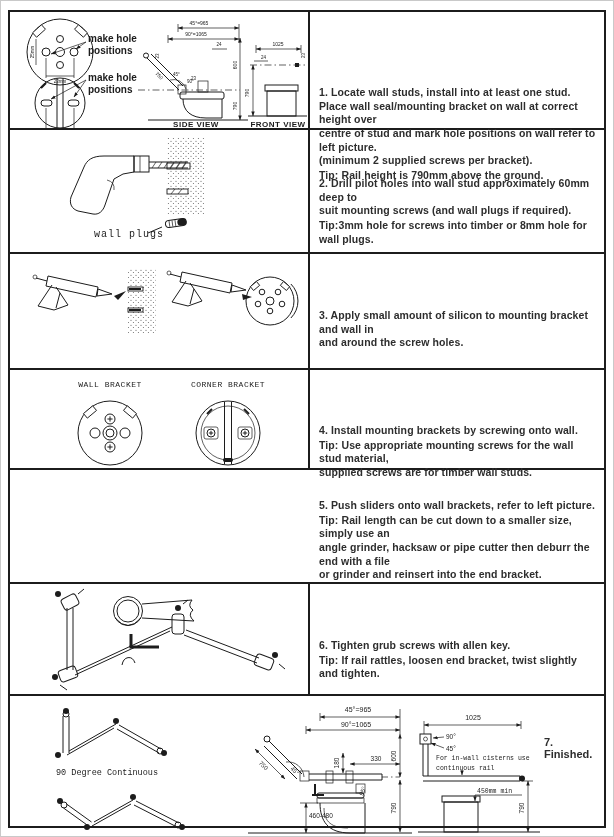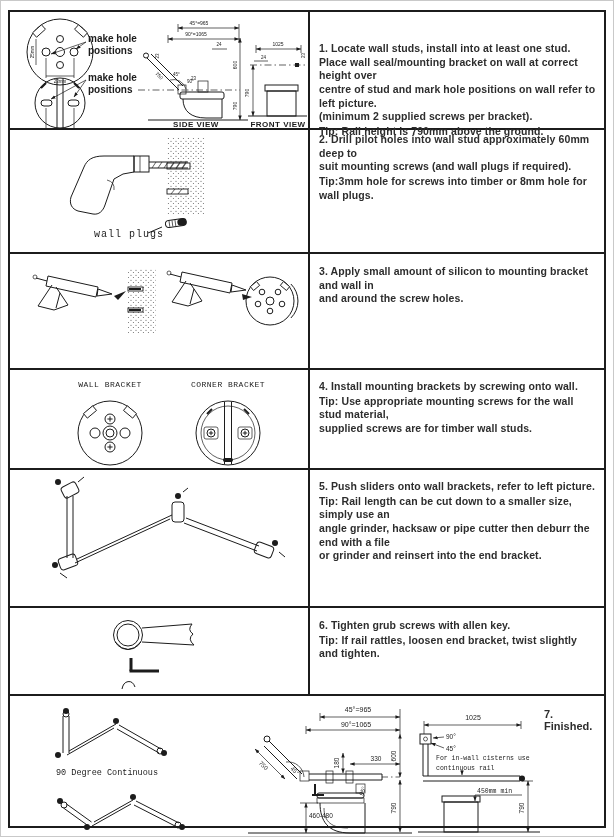--- a/index.html
+++ b/index.html
@@ -7,21 +7,21 @@
         font-family:"Liberation Sans",sans-serif;color:#1c1c1c;
         box-shadow:inset 0 0 0 1px #c9c9c9;overflow:hidden;}
   .sheet{position:absolute;left:8px;top:10px;width:598px;height:818px;
          border:2px solid #1c1c1c;box-sizing:border-box;display:flex;flex-direction:column;background:#fff;}
   .row{display:flex;border-bottom:2px solid #1c1c1c;box-sizing:border-box;flex:0 0 auto;}
   .row:last-child{border-bottom:none;}
   .cell-left{width:300px;border-right:2px solid #1c1c1c;box-sizing:border-box;position:relative;}
   .cell-right{flex:1;position:relative;box-sizing:border-box;padding:10px 8px 0 9px;}
   .cell-full{width:100%;position:relative;}
   .step-body,.step-tip{font-size:10.5px;line-height:1.3;font-weight:600;color:#2d2d2d;
-                       white-space:pre-line;letter-spacing:.1px;}
+                       white-space:pre-line;letter-spacing:.1px;margin-top:44px;}
   .step-tip{margin-top:1px;}
   svg{position:absolute;left:0;top:0;}
   svg text{fill:#1c1c1c;font-family:"Liberation Sans",sans-serif;}
   .ln{stroke:#1c1c1c;stroke-width:1;fill:none;}
   .thin{stroke-width:.7;}
   .thk{stroke-width:2;}
   .fil{fill:#1c1c1c;stroke:none;}
   .wht{fill:#fff;stroke:#1c1c1c;stroke-width:.9;}
   .t45{font-size:4.5px;}
   .t5{font-size:5px;}
@@ -315,21 +315,21 @@
       </g>
     </svg>
    </div>
    <div class="cell-right" style="padding-top:10px;">
      <div class="step-body">4. Install mounting brackets by screwing onto wall.</div>
      <div class="step-tip">Tip: Use appropriate mounting screws for the wall stud material,
 supplied screws are for timber wall studs.</div>
    </div>
   </div>
 
-  <div class="row" style="height:138px;">
+  <div class="row" style="height:114px;align-items:flex-end;">
    <div class="cell-left">
     <svg width="298" height="112" viewBox="0 0 298 112">
       <g>
         <line x1="57" y1="26" x2="57" y2="88" class="ln"></line>
         <line x1="63" y1="26" x2="63" y2="88" class="ln"></line>
         <g transform="translate(60,20) rotate(-28)">
                 <rect x="-8" y="-6" width="16" height="12" rx="3" class="ln"></rect>
               </g>
         <circle cx="48" cy="12" r="3" class="fil"></circle>
         <line x1="68" y1="12" x2="74" y2="7" class="ln"></line>
@@ -354,21 +354,21 @@
     </svg>
    </div>
    <div class="cell-right" style="padding-top:10px;">
      <div class="step-body">5. Push sliders onto wall brackets, refer to left picture.</div>
      <div class="step-tip">Tip: Rail length can be cut down to a smaller size, simply use an
 angle grinder, hacksaw or pipe cutter then deburr the end with a file
 or grinder and reinsert into the end bracket.</div>
    </div>
   </div>
 
-  <div class="row" style="height:88px;justify-content:space-between;">
+  <div class="row" style="height:112px;justify-content:space-between;">
    <div class="cell-left">
     <svg width="298" height="86" viewBox="0 0 298 86">
       <g>
         <circle cx="118" cy="27" r="14.5" class="ln" stroke-width="1.3"></circle>
         <circle cx="118" cy="27" r="11" class="ln"></circle>
         <path d="M105,34 Q118,49 131,34" class="ln" stroke-width="4"></path>
         <line x1="132" y1="20" x2="182" y2="16" class="ln"></line>
         <line x1="132" y1="34" x2="184" y2="37" class="ln"></line>
         <path d="M182,16 q-5,6 1,10 q-6,5 1,11" class="ln"></path>
       </g>
@@ -495,18 +495,18 @@
         <line x1="465" y1="99" x2="512" y2="99" class="ln thin"></line>
         <line x1="465" y1="99" x2="465" y2="105" class="ln thin" marker-end="url(#ar7)"></line>
         <line x1="518" y1="85" x2="518" y2="136" class="ln thin" marker-start="url(#ar7)" marker-end="url(#ar7)"></line>
         <line x1="512" y1="85" x2="523" y2="85" class="ln thin"></line>
         <text transform="translate(514,112) rotate(-90)" class="t65" text-anchor="middle">790</text>
         <line x1="408" y1="136" x2="530" y2="136" class="ln" stroke-width="1.4"></line>
         <text x="465" y="153" class="t85b" text-anchor="middle">FRONT VIEW</text>
       </g>
     </svg>
     <div class="note-label" style="left:426px;top:58px;width:96px;">For in-wall cisterns use continuous rail</div>
-    <div class="finished-label" style="left:534px;top:12px;">7. Finished.</div>
+    <div class="finished-label" style="left:534px;top:40px;">7. Finished.</div>
    </div>
   </div>
 
  </div>
 </div>
 
 </body></html>

